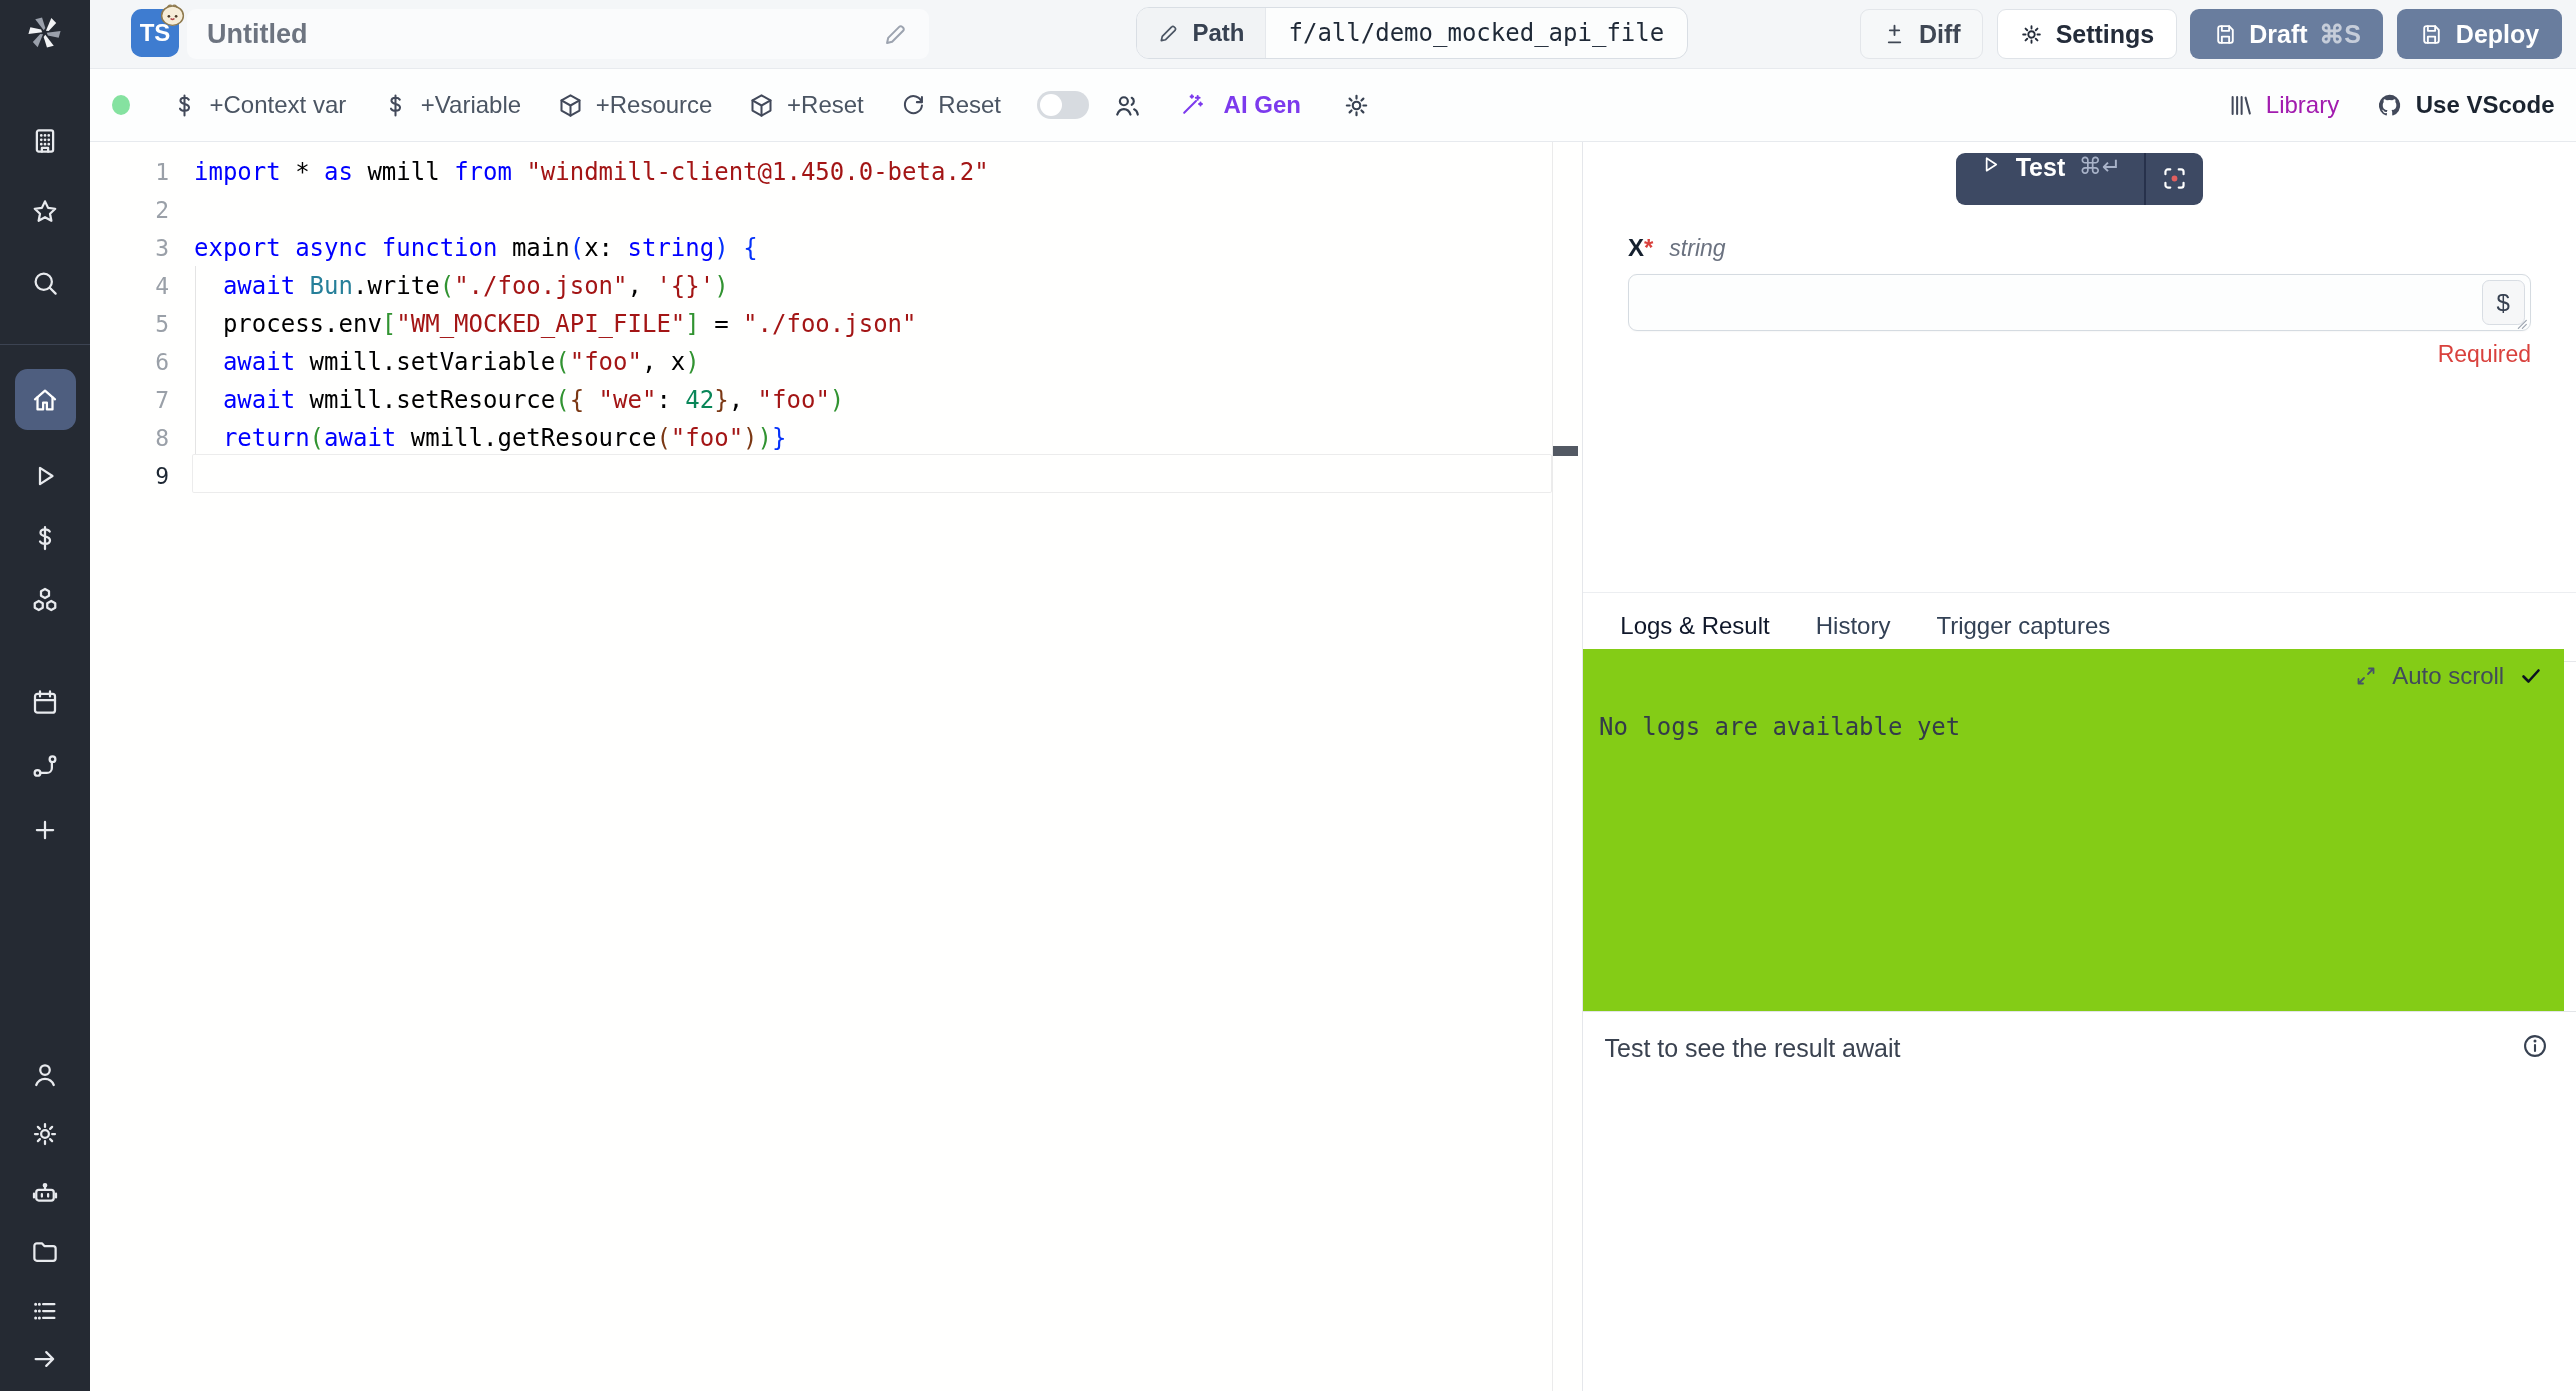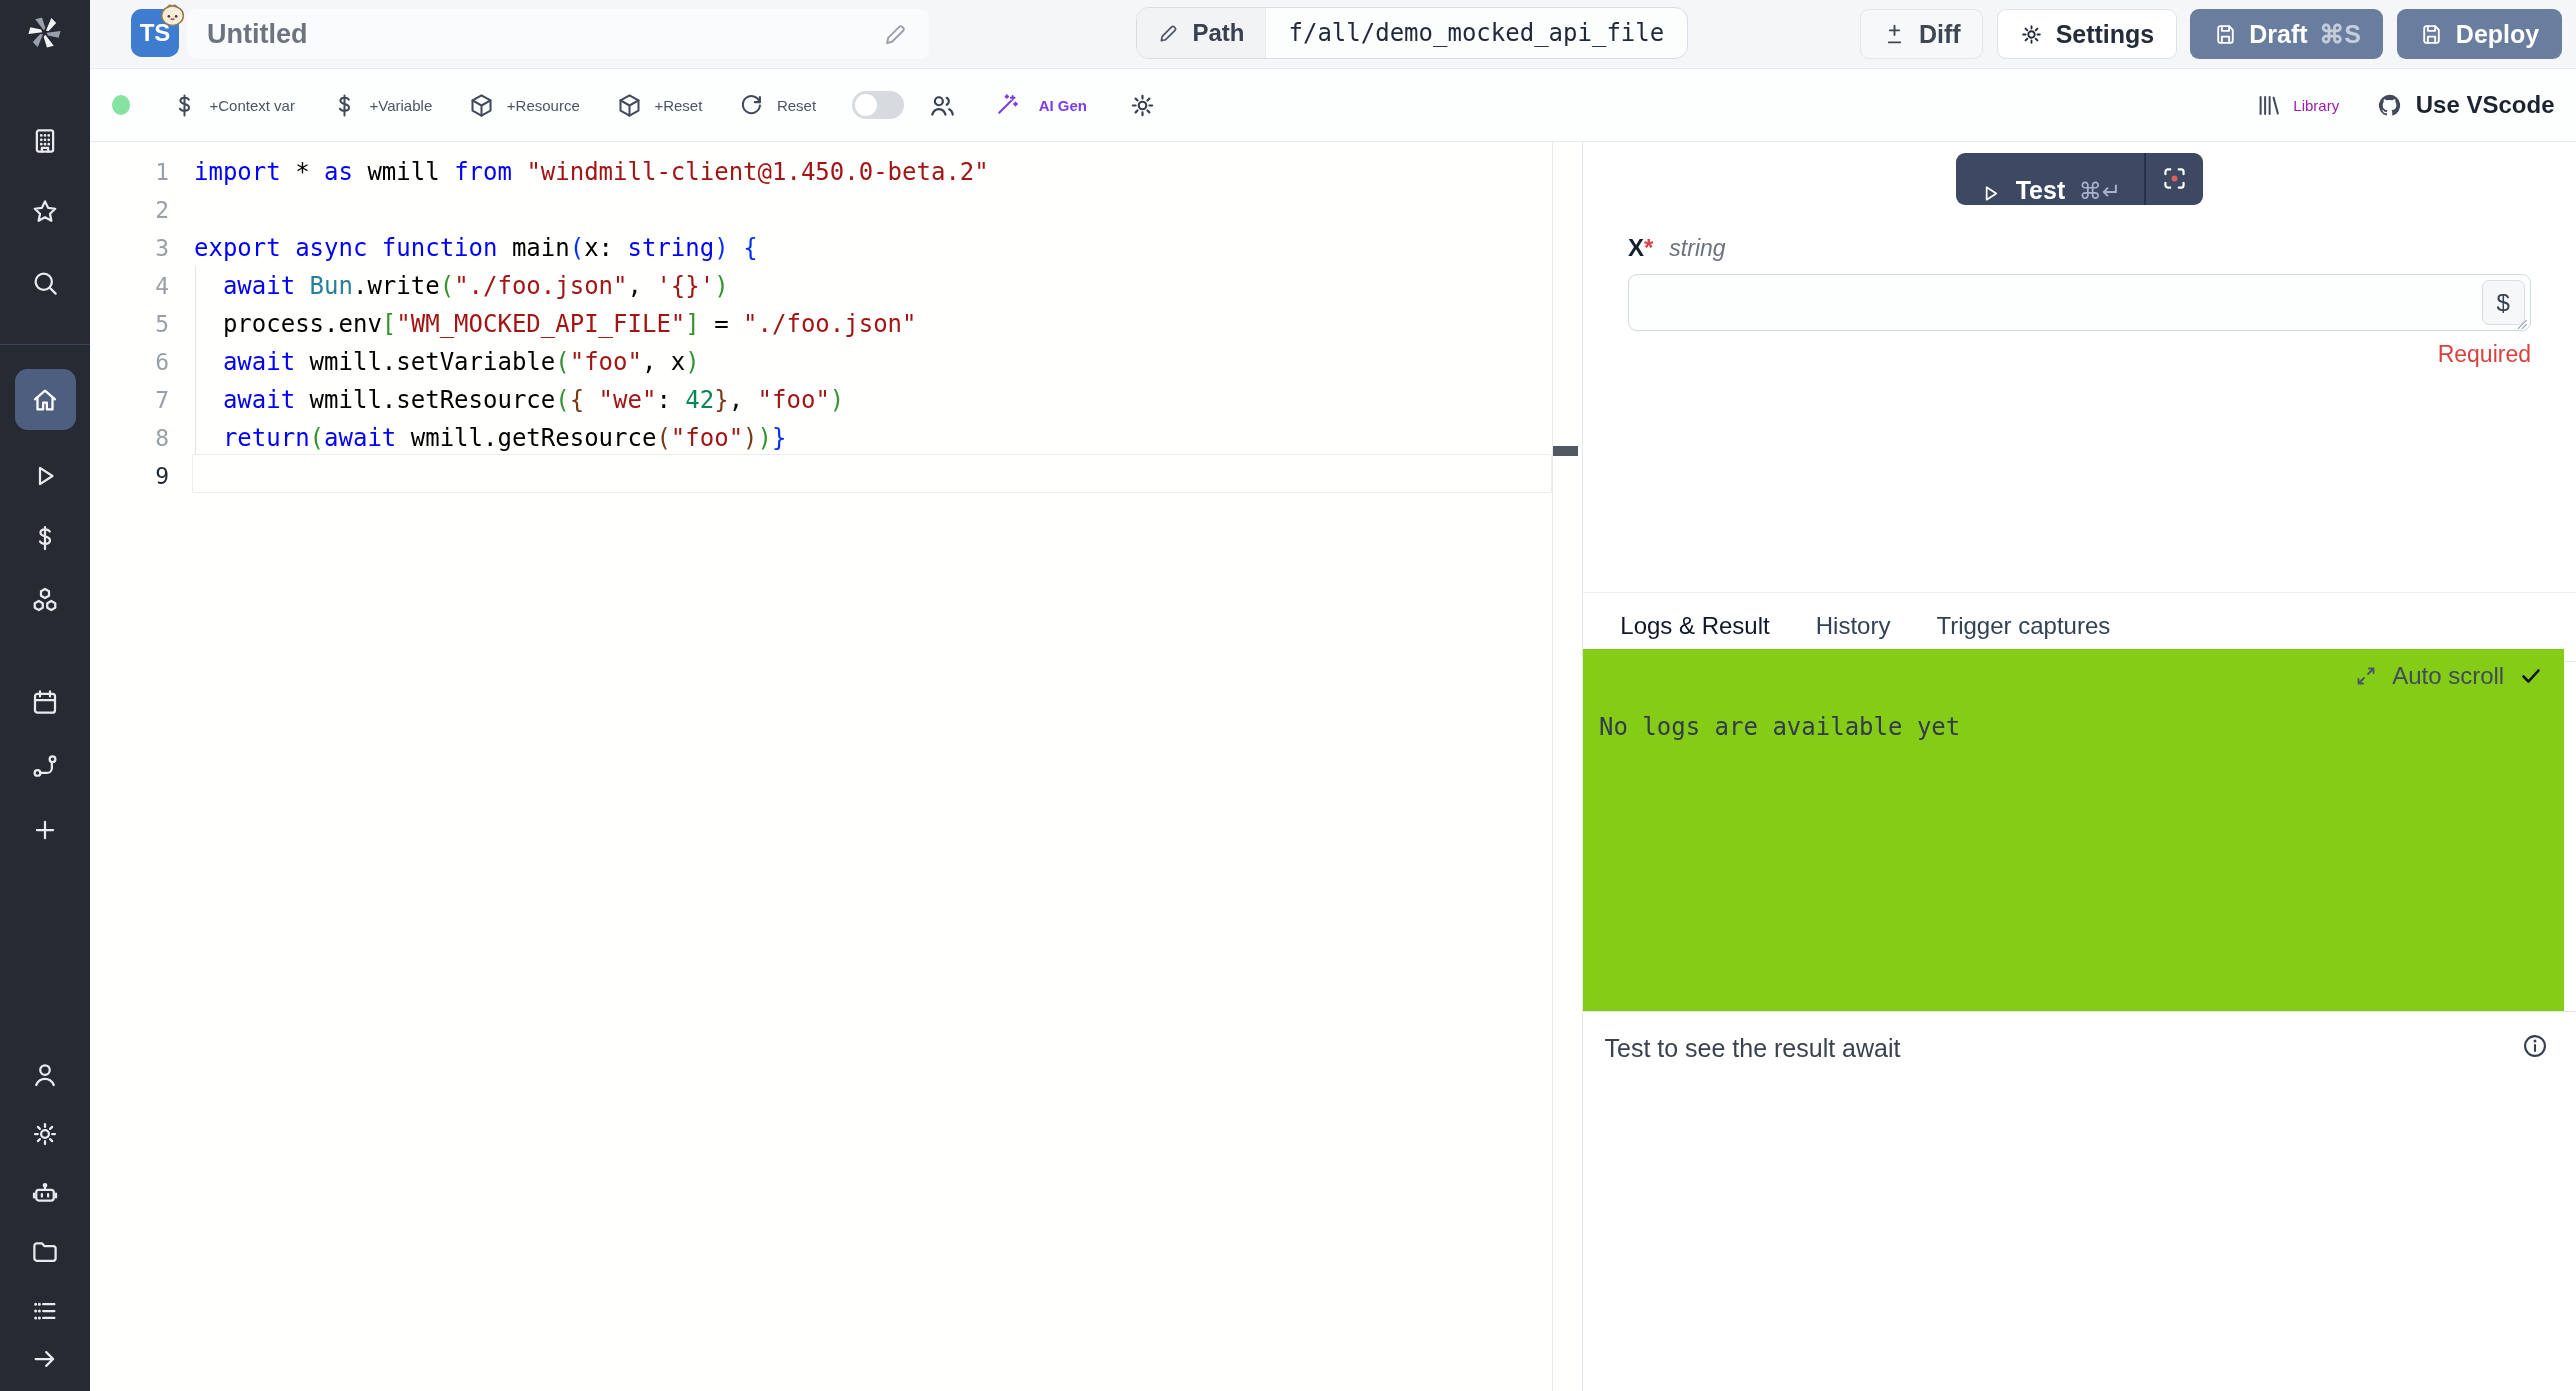--- a/index.html
+++ b/index.html
@@ -55,21 +55,21 @@
   .btn-diff { background:#f6f8f9; border-color:#e3e6ea; color:#3f4754; }
   .btn-settings { background:#ffffff; border-color:#dfe3e8; color:#242c3a; }
   .btn-dark { background:var(--primary-button-bg,#697d9e); color:#ffffff; }
   .shortcut { font-weight:600; color:rgba(255,255,255,0.62); }
 
   
   .toolbar { position:absolute; left:90px; top:69px; width:2486px; height:73px;
     background:#fdfefe; border-bottom:0.9px solid #e7eaee; display:flex; align-items:center;
     padding:0 21.5px; gap:36px; }
   .status-dot { width:18px; height:20px; border-radius:50%; background:var(--status-green,#85e2a0); margin-right:5.4px; }
-  .tb-btn { display:flex; align-items:center; gap:11.6px; color:#4b5563; font-size:15px; cursor:pointer; background:none; border:none; padding:0; font-family:inherit; }
+  .tb-btn { display:flex; align-items:center; gap:11.6px; color:#4b5563; font-size:24px; cursor:pointer; background:none; border:none; padding:0; font-family:inherit; }
   .tb-btn .icon { width:27px; height:27px; color:#42495a; }
   .toggle { width:52px; height:28px; border-radius:14.3px; background:#d7dbe0; position:relative; cursor:pointer; }
   .toggle .knob { position:absolute; left:2.7px; top:2.7px; width:22.4px; height:22.4px; border-radius:50%; background:#ffffff; }
   .users-btn { width:29px; height:29px; color:#374151; cursor:pointer; margin-left:-12.5px; }
   .ai-gen { color:var(--ai-accent,#7c3aed); font-weight:600;gap:19px; }
   .ai-gen .icon { color:var(--ai-accent,#7c3aed); }
   .toolbar-spacer { flex:1; }
   .lib-btn { color:#a21caf; }
   .vscode-btn { color:#1b2430; font-weight:bold; font-size:24px; }
   .vscode-btn .icon { width:29px; height:29px; }
@@ -95,21 +95,21 @@
   .indent-guide { position:absolute; left:105px; top:124px; width:0.9px; height:188px; background:#e4e4e4; }
   .overview-ruler { position:absolute; right:29px; top:0; bottom:0; width:0.9px; background:#ebebeb; }
   .ruler-marker { position:absolute; right:3.6px; top:304px; width:25px; height:10px; background:#535963; }
 
   
   .right-panel { position:absolute; left:1582px; top:142px; width:994px; height:1250px;
     background:#ffffff; border-left:1.8px solid #e5e7eb; }
   .test-row { display:flex; justify-content:center; margin-top:10.7px; }
   .test-btn { display:flex; align-items:stretch; height:52px; border-radius:9px; overflow:hidden;
     background:var(--test-button-bg,#3d4963); color:#fff; cursor:pointer; }
-  .test-main { display:flex; align-items:flex-end; gap:13.4px; padding:0 23px; }
+  .test-main { display:flex; align-items:flex-start; gap:13.4px; padding:0 23px; }
   .test-main .icon { width:23px; height:23px; }
   .test-label { font-size:25px; font-weight:bold; }
   .test-shortcut { font-size:23px; color:#a9b3c9; }
   .test-divider { width:1.8px; background:#27314b; }
   .test-capture { width:57px; display:flex; align-items:center; justify-content:center; }
   .test-capture .icon { width:29px; height:29px; }
 
   .arg-form { padding:0 45px; margin-top:29px; }
   .arg-label-row { display:flex; align-items:baseline; gap:16px; }
   .arg-name { font-size:24px; font-weight:bold; color:#15202e; }

